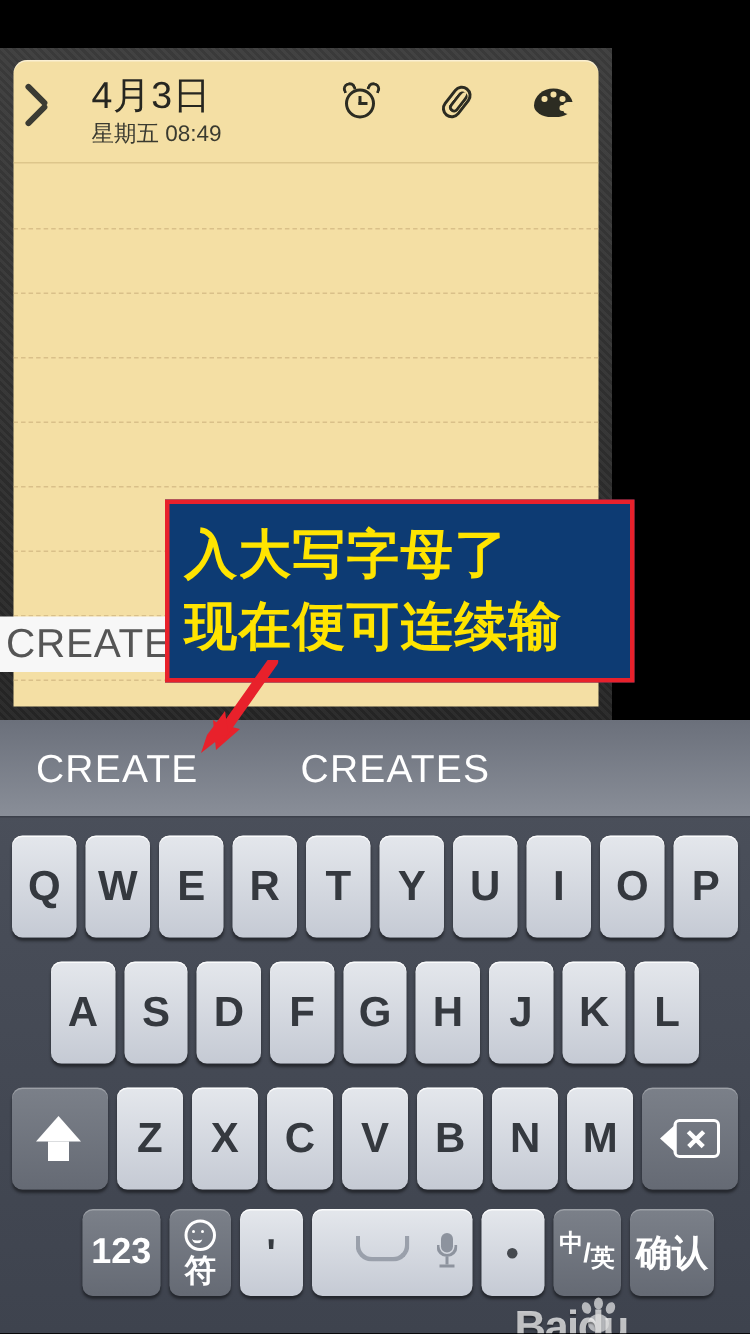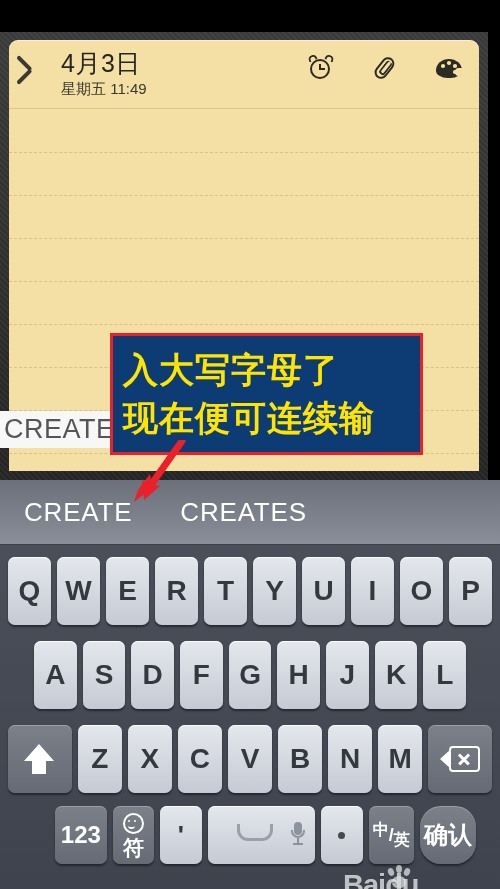--- a/index.html
+++ b/index.html
@@ -40,21 +40,21 @@
     position:relative;border:2px solid #fff;border-radius:3px;
     height:16px;min-width:27px;box-sizing:border-box;
     color:#fff;font-size:11px;font-weight:bold;line-height:12px;
     text-align:center;padding:0 2px;
   }
   .batt:after{content:"";position:absolute;right:-5px;top:4px;width:3px;height:6px;background:#fff;border-radius:0 1px 1px 0;}
   .clock{font-size:19px;color:#fff;letter-spacing:.5px;margin-left:8px;}
 
   
   .noteframe{
-    position:absolute;left:0;top:32px;width:488px;height:448px;
+    position:absolute;left:0;top:32px;width:408px;height:448px;
     background:#2b2b2b;
     background-image:
       repeating-linear-gradient(45deg,rgba(255,255,255,.045) 0 2px,transparent 2px 4px),
       linear-gradient(#3a3a3a,#242424);
     padding:8px 9px 9px 9px;box-sizing:border-box;
   }
   .notecard{
     position:relative;width:100%;height:100%;
     background:#f4dfa4;
     border-radius:9px 9px 0 0;
@@ -133,21 +133,21 @@
   .suggestbar{
     position:relative;width:500px;height:64px;
     background:linear-gradient(#6b707b,#898e98);
     border-bottom:1px solid #3c414b;
     display:flex;align-items:center;
   }
   .sugg{
     color:#ffffff;font-size:26px;letter-spacing:.8px;white-space:nowrap;cursor:pointer;
   }
   .sugg.s1{margin-left:24px;}
-  .sugg.s2{margin-left:48px;}
+  .sugg.s2{margin-left:68px;}
 
   .kbrows{position:relative;width:500px;height:345px;padding-top:4px;box-sizing:border-box;}
   .krow{display:flex;align-items:center;height:84px;padding:0 5px;box-sizing:border-box;}
   .key{
     position:relative;flex:1;margin:0 3px;height:68px;border-radius:7px;
     background:linear-gradient(#e4e7ec,#c5cad4);
     box-shadow:0 2px 2px rgba(0,0,0,.45),inset 0 1px 0 rgba(255,255,255,.85);
     color:#35393f;font-size:28px;font-weight:bold;
     display:flex;align-items:center;justify-content:center;
     cursor:pointer;user-select:none;
@@ -162,21 +162,21 @@
   .krow.r3 .shift{flex:1.45;}
   .krow.r3 .del{flex:1.45;}
   .krow.r4{height:68px;padding:0 21px;margin-left:31px;}
   .krow.r4 .key{height:58px;font-size:24px;}
   .krow.r4 .k123{flex:1.25;}
   .krow.r4 .ksym{flex:1;}
   .krow.r4 .kapos{flex:1;font-size:26px;}
   .krow.r4 .kspace{flex:2.6;}
   .krow.r4 .kdot{flex:1;}
   .krow.r4 .klang{flex:1.1;}
-  .krow.r4 .kok{flex:1.35;border-radius:21px;}
+  .krow.r4 .kok{flex:1.35;}
 
   
   .shift-arrow{position:relative;width:32px;height:30px;}
   .shift-arrow:before{
     content:"";position:absolute;left:8px;bottom:0;width:14px;height:13px;background:#fff;
   }
   .shift-arrow:after{
     content:"";position:absolute;left:0;top:0;width:0;height:0;
     border-left:15px solid transparent;border-right:15px solid transparent;border-bottom:17px solid #fff;
   }
@@ -246,21 +246,21 @@
 
 <div class="screen">
 
 
   <div class="noteframe">
     <div class="notecard">
 
       <div class="note-header">
         <div class="back-chevron"></div>
         <div class="note-title">4月3日</div>
-        <div class="note-sub">星期五 11:49</div>
+        <div class="note-sub">星期五 08:49</div>
         <div class="hdr-icons">
           <div class="ic ic-alarm">
             <div class="bell-l"></div>
               <div class="bell-r"></div>
             <div class="dial"></div>
               <div class="hh"></div>
               <div class="mm"></div>
           </div>
           <div class="ic ic-clip">
             <div class="c1"></div>

